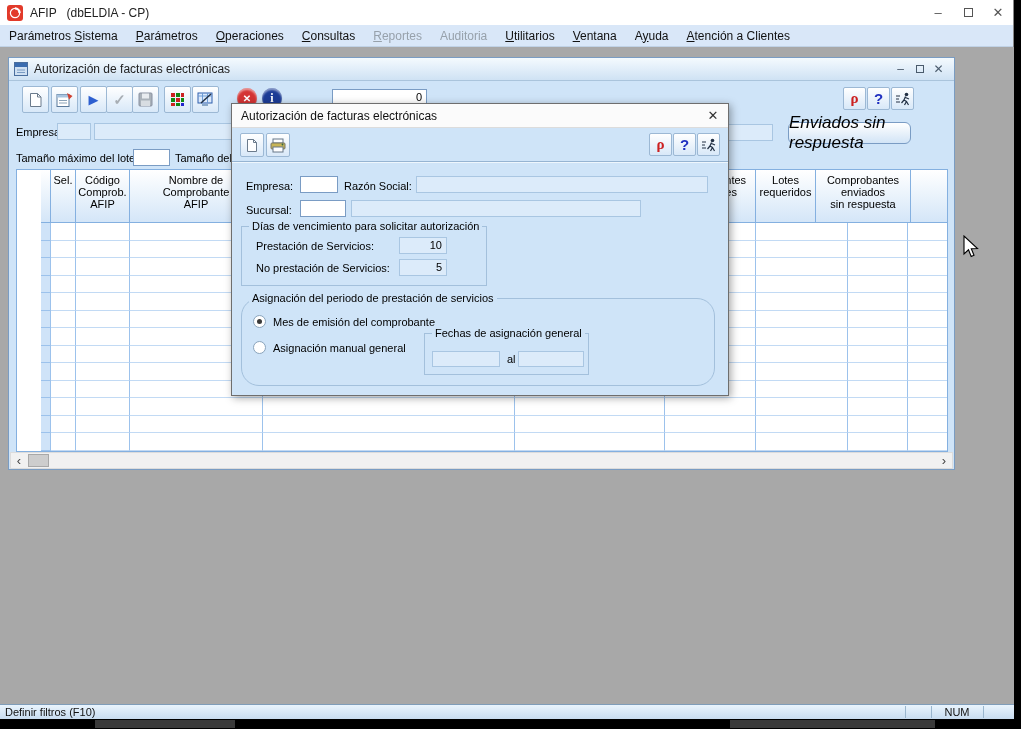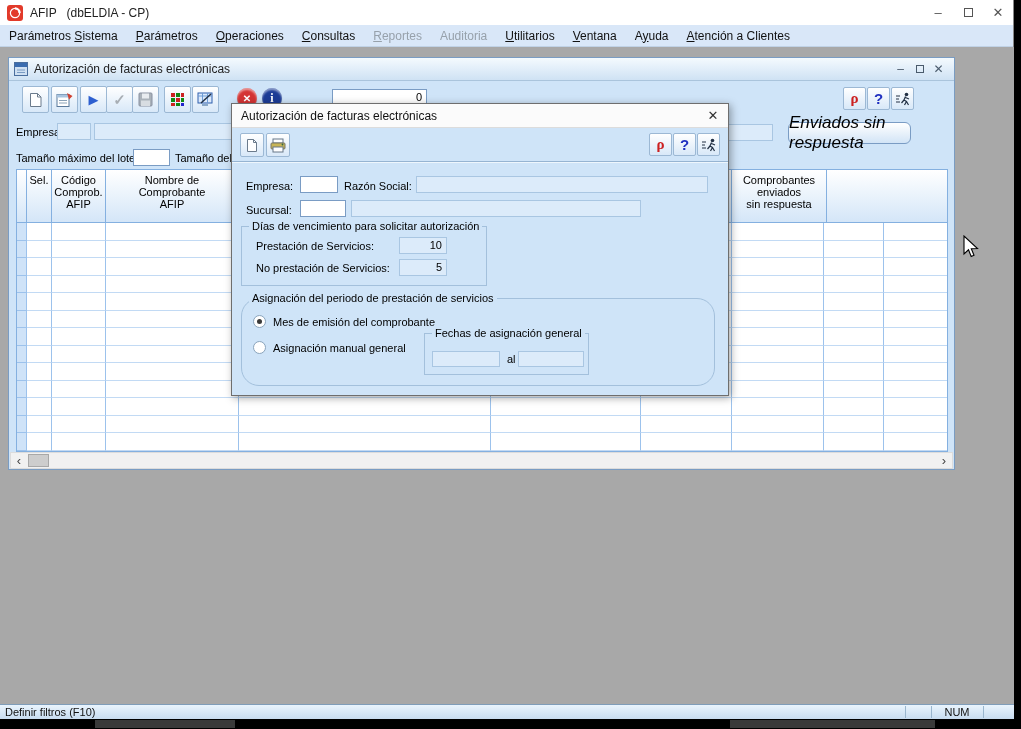--- a/index.html
+++ b/index.html
@@ -41,21 +41,21 @@
   .circle-red { background:var(--cancel_red,#d43434); }
   .circle-blue { background:var(--info_blue,#1c3c96); font-family:"Liberation Serif",serif; font-size:12px; }
 
   .lbl { position:absolute; font-size:11px; color:#000; white-space:pre; }
   .fld { position:absolute; height:17px; background:#fff; border:1px solid var(--field_border,#7a9cc4); font-size:11px; color:#000; padding:1px 4px; overflow:hidden; white-space:pre; }
   .fld.dis { background:var(--disabled_field_bg,#dcebfa); border-color:var(--disabled_field_border,#a9c6e2); }
   .fld.num { text-align:right; }
   .pushbtn { position:absolute; height:22px; border:1px solid #7a9cc4; border-radius:6px; background:linear-gradient(#ffffff,#d2e4f6); font-size:17px; color:#000; display:flex; align-items:center; justify-content:center;font-style:italic; }
 
   
-  .grid { position:absolute; left:7px; top:111px; width:932px; height:283px; border:1px solid var(--grid_header_border,#84b0e0); background:#fff; overflow:hidden; }
+  .grid { position:absolute; left:7px; top:111px; width:932px; height:283px; border:1px solid var(--grid_header_border,#84b0e0); background:#fff; overflow:hidden;padding-left:24px; }
   .ghead { display:flex; height:53px; background:linear-gradient(#ffffff,#d4e6f8); border-bottom:1px solid var(--grid_header_border,#84b0e0); }
   .hcell { flex:0 0 auto; height:100%; border-right:1px solid var(--grid_header_border,#84b0e0); display:flex; justify-content:center; text-align:center; font-size:11px; line-height:12px; padding-top:4px; white-space:pre-line; overflow:hidden; color:#000; }
   .grow { display:flex; height:17.5px; }
   .gcell { flex:0 0 auto; height:100%; border-right:1px solid var(--grid_line_v,#9cc2ec); border-bottom:1px solid var(--grid_line_h,#c2daf4); background:#fff; }
   .gcell.sel { background:var(--selector_col_bg,#cfe3f8); border-bottom-color:var(--grid_line_v,#9cc2ec); }
 
   .hscroll { position:absolute; left:1px; top:394px; width:943px; height:17px; background:#f1f1f1; border:1px solid #dcdcdc; }
   .harrow { position:absolute; top:0; width:16px; height:15px; display:flex; align-items:center; justify-content:center; color:#444; font-size:13px; }
   .hthumb { position:absolute; left:17px; top:1px; width:21px; height:13px; background:#cdcdcd; border:1px solid #a8a8a8; }
 
@@ -245,20 +245,22 @@
               <div class="hcell" style="width: 54px;">Código
 Comprob.
 AFIP</div>
               <div class="hcell" style="width: 133px;">Nombre de
 Comprobante
 AFIP</div>
               <div class="hcell" style="width: 252px;"></div>
               <div class="hcell" style="width: 150px;"></div>
               <div class="hcell" style="width: 91px;">Comprobantes
 pendientes</div>
+              <div class="hcell" style="width: 60px;">Lotes
+requeridos</div>
               <div class="hcell" style="width: 95px;">Comprobantes
 enviados
 sin respuesta</div>
             </div>
           <div>
               <div class="grow">
                 <div class="gcell sel" style="width: 10px;"></div>
                 <div class="gcell" style="width: 25px;"></div>
                 <div class="gcell" style="width: 54px;"></div>
                 <div class="gcell" style="width: 133px;"></div>

